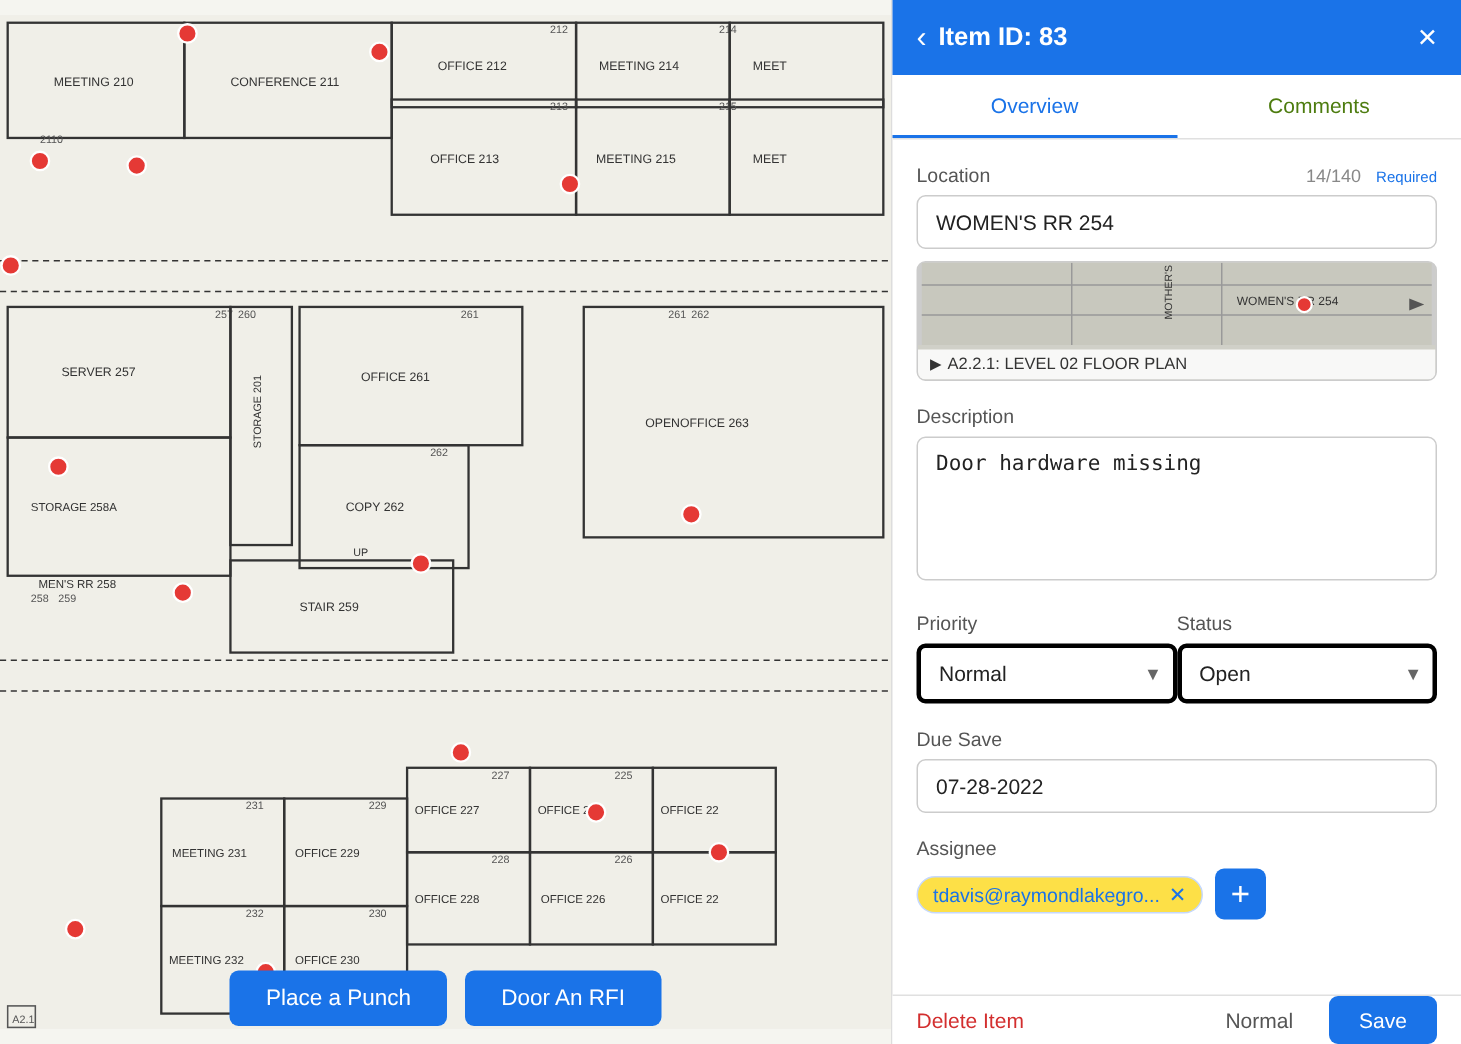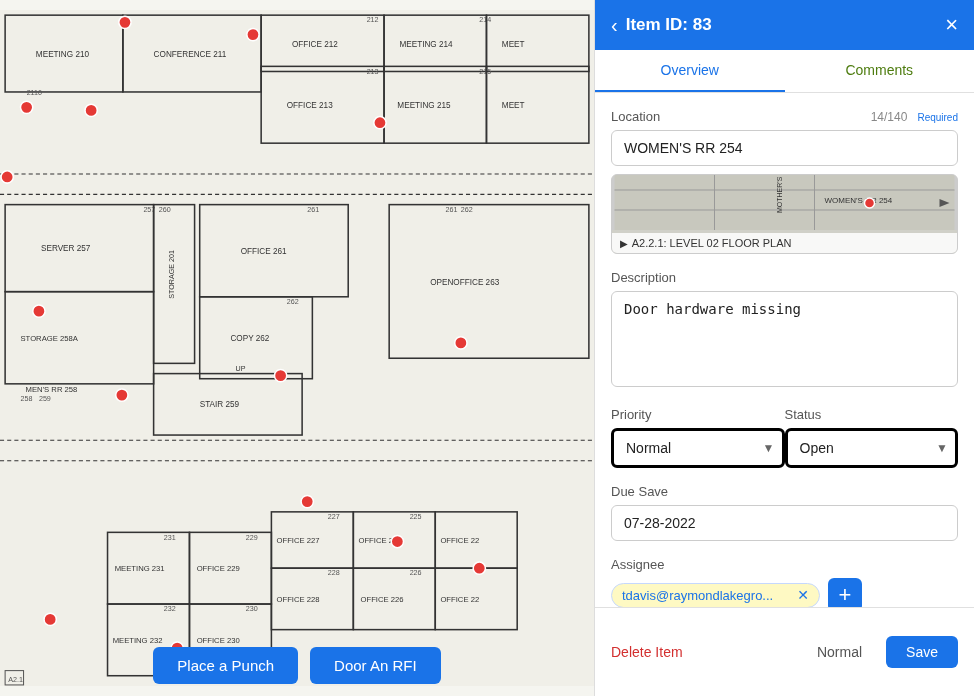--- a/index.html
+++ b/index.html
@@ -213,27 +213,27 @@
       transform: translateY(-50%);
       pointer-events: none;
       color: #666;
       font-size: 12px;
     }
 
     
     .assignee-chip {
       display: inline-flex;
       align-items: center;
-      background: #fef9c3;
+      background: #fde047;
       border: 1px solid #c5d8fd;
       border-radius: 16px;
       padding: 4px 10px;
       font-size: 13px;
       color: #1a73e8;
-      gap: 24px;
+      gap: 6px;
     }
     .assignee-chip .chip-remove {
       cursor: pointer;
       color: #1a73e8;
       font-size: 14px;
       line-height: 1;
     }
     .assignee-row {
       display: flex;
       align-items: center;
@@ -250,21 +250,21 @@
       font-size: 22px;
       cursor: pointer;
       display: flex;
       align-items: center;
       justify-content: center;
       flex-shrink: 0;
     }
 
     
     .panel-footer {
-      padding: 28px 16px;
+      padding: 0 16px;
       border-top: 1px solid #e0e0e0;
       display: flex;
       align-items: center;
       justify-content: space-between;
       flex-shrink: 0;
       background: white;
     }
     .delete-btn {
       background: none;
       border: none;

